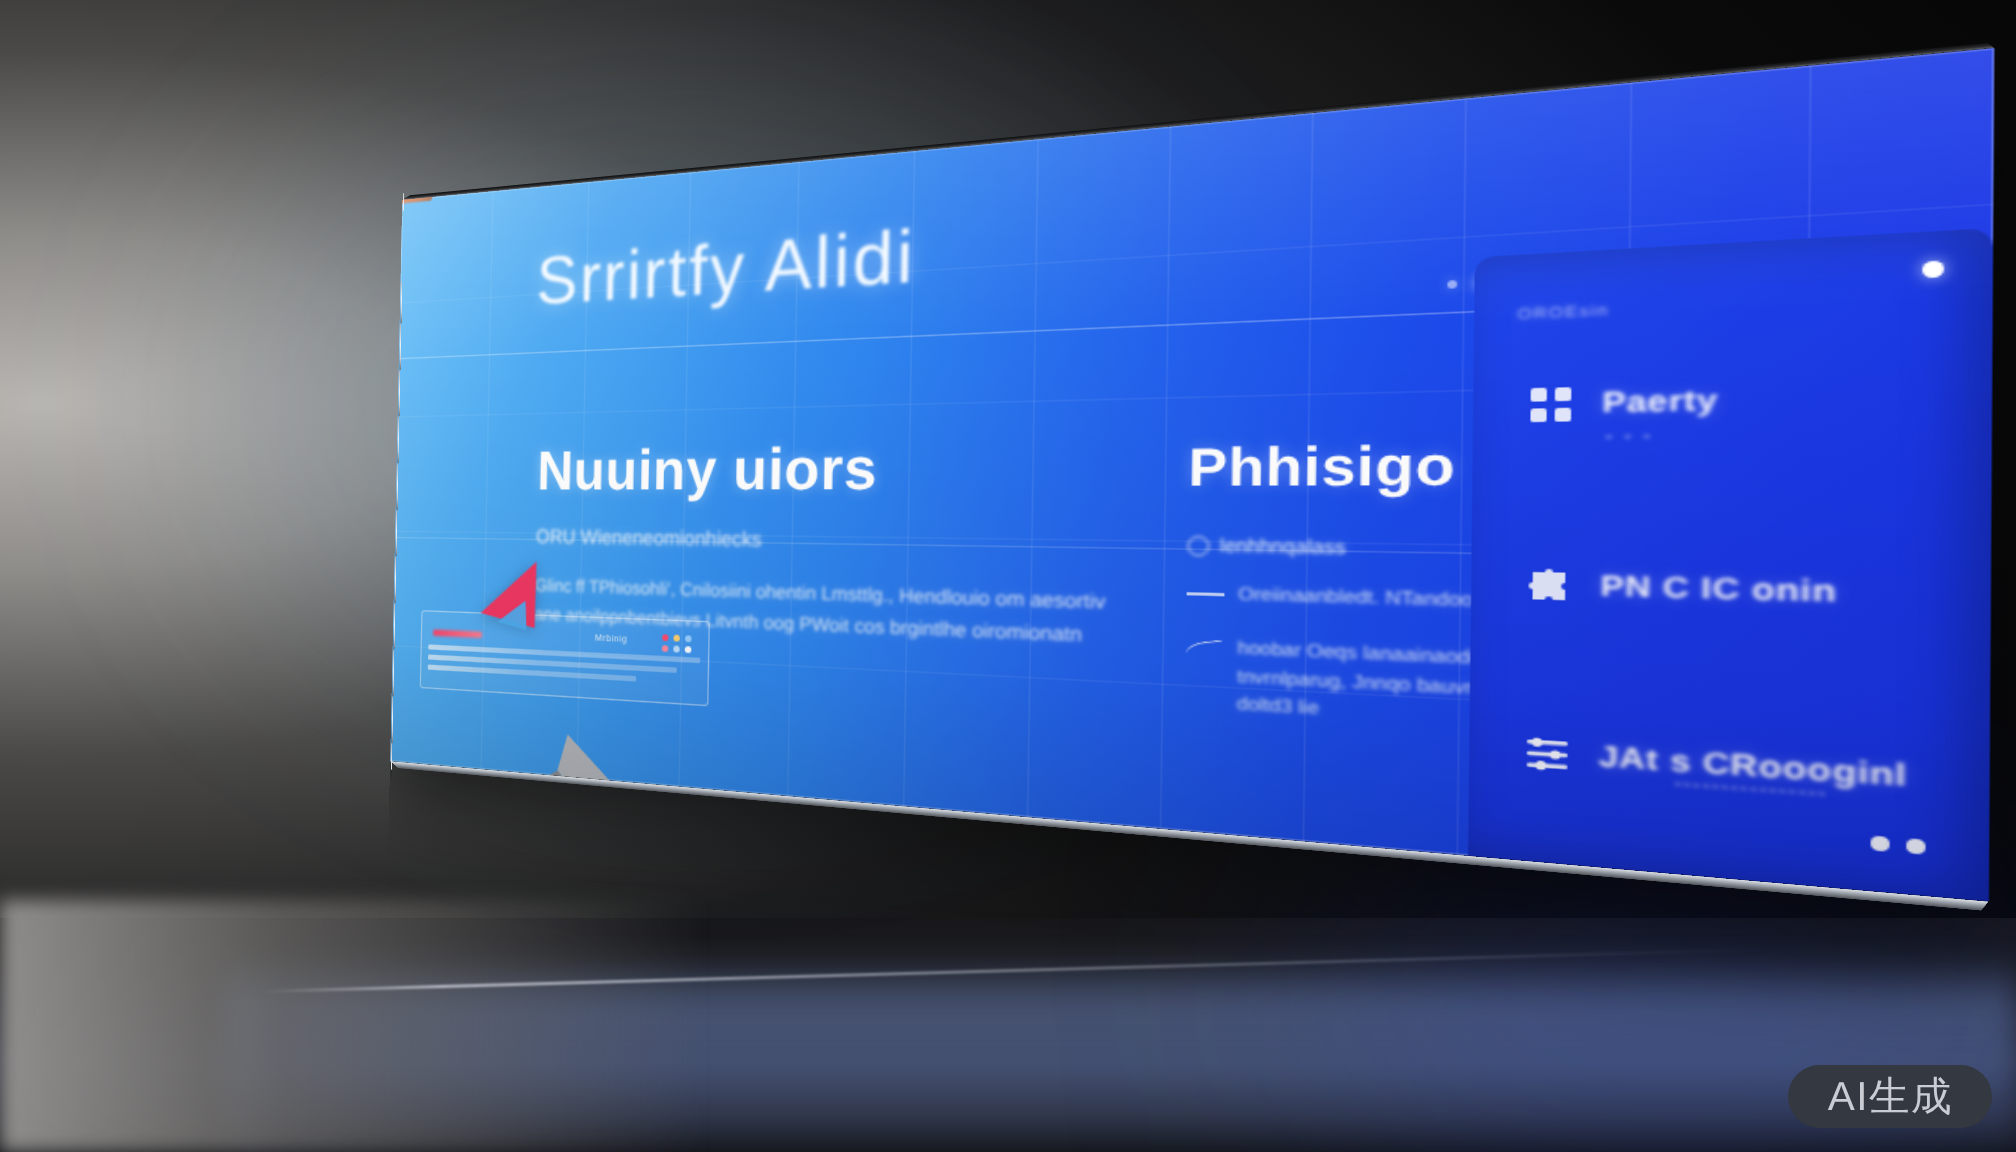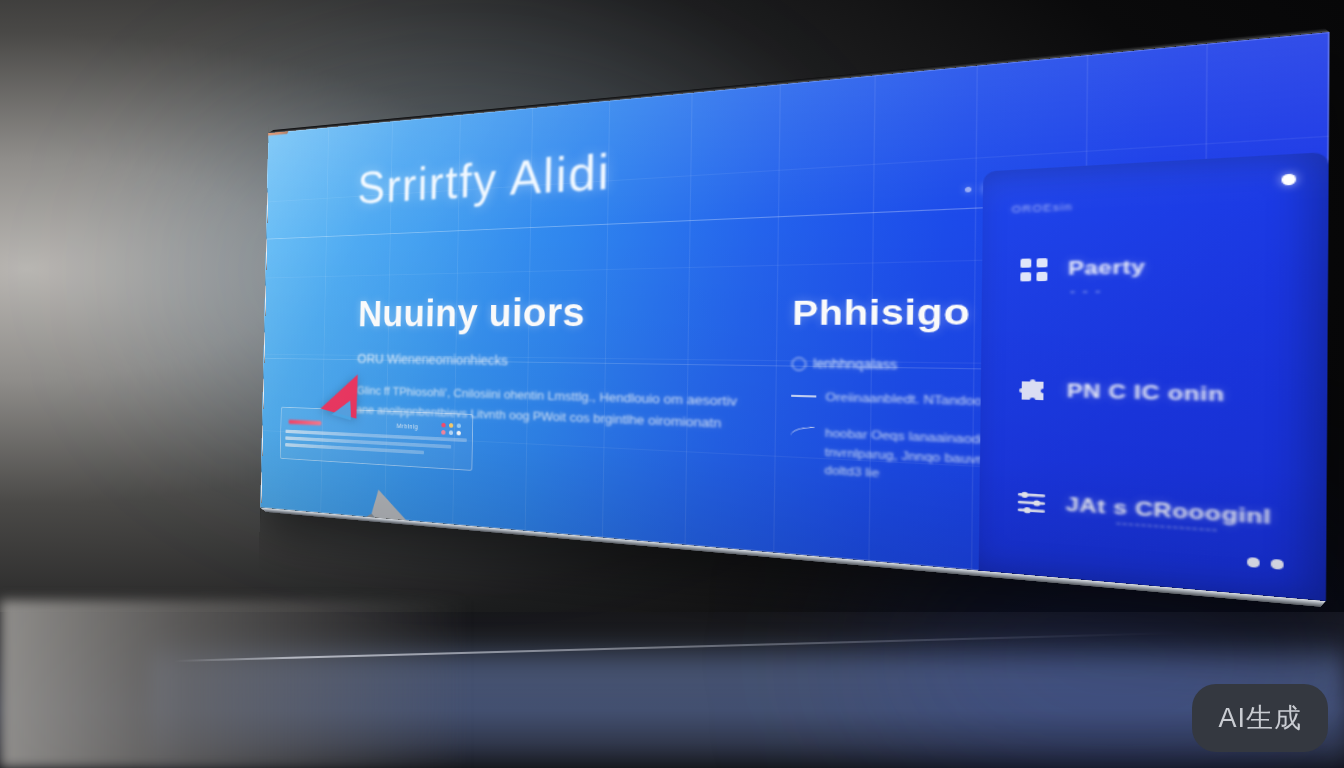--- a/index.html
+++ b/index.html
@@ -137,21 +137,21 @@
     transform:rotate(12deg);filter:drop-shadow(0 2px 6px rgba(0,0,0,.25));}
   #tri-cut{position:absolute;left:96px;top:318px;width:0;height:0;
     border-left:20px solid transparent;border-right:6px solid transparent;border-bottom:22px solid rgba(74,170,238,.95);
     transform:rotate(12deg);}
 
   
   #obj{position:absolute;left:52px;top:418px;width:200px;height:92px;}
   #obj svg{display:block;}
 
   
-  #wm{position:absolute;right:16px;bottom:16px;height:36px;padding:16px 26px;
+  #wm{position:absolute;right:16px;bottom:16px;height:36px;padding:3px 26px;
     display:flex;justify-content:center;
     background:#343840;border-radius:24px;}
   #wm span{font-size:27px;color:#c9ccd2;letter-spacing:1px;}
 
   
   .glow{position:absolute;border-radius:50%;pointer-events:none;}
   #glow-a{left:150px;top:60px;width:640px;height:420px;background:rgba(90,180,255,.10);filter:blur(80px);}
   #glow-b{left:860px;top:520px;width:520px;height:280px;background:rgba(40,70,210,.16);filter:blur(90px);}
 </style>
 </head>

